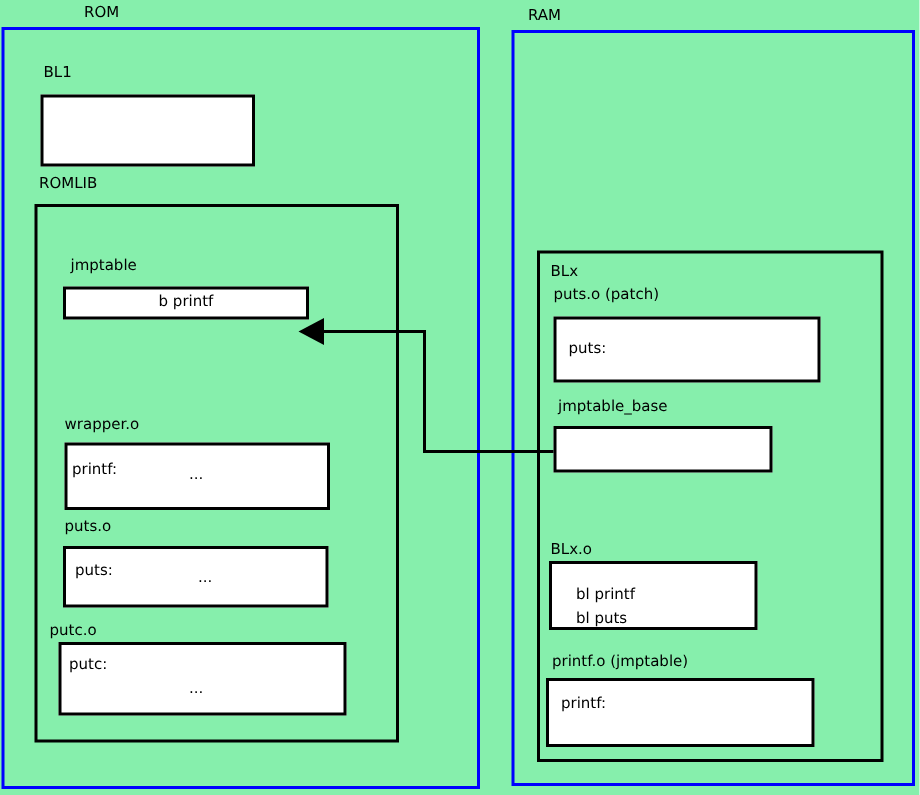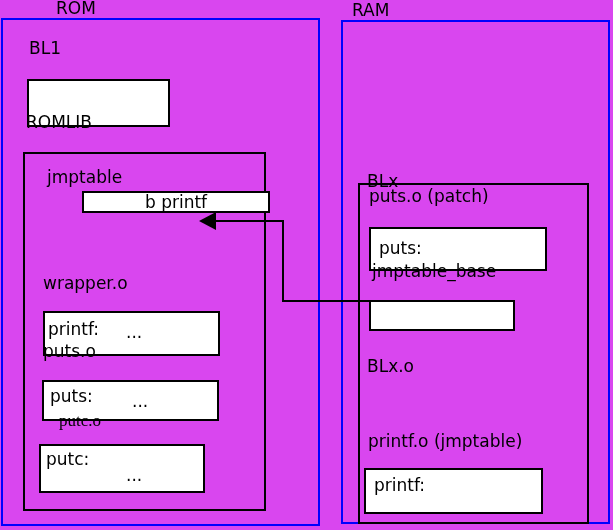--- a/index.html
+++ b/index.html
@@ -1,46 +1,45 @@
 <!DOCTYPE html>
 <html><head>
 <meta charset="utf-8">
 <style>
   html, body { margin: 0; padding: 0; background: #ffffff; }
   .canvas {
     position: relative;
     width: 613px;
     height: 530px;
-    background: #d946ef;
+    background: #86efac;
     font-family: "DejaVu Sans", "Liberation Sans", sans-serif;
-    font-size: 17px;
+    font-size: 10px;
     color: #000000;
     overflow: hidden;
   }
   .lbl {
     position: absolute;
     white-space: nowrap;
     line-height: 13px;
   }
   .frame {
     position: absolute;
     border: 2px solid #0000ff;
     box-sizing: border-box;
     background: transparent;
   }
   .box {
     position: absolute;
     border: 2px solid #000000;
     box-sizing: border-box;
     background: #ffffff;
-    margin-top: 16px;
   }
   .jmptable {
     position: absolute;
-    left: 42px; top: 191px; width: 188px; margin-left: 40px;
+    left: 42px; top: 191px; width: 164px;
   }
   .jrow {
     height: 22px;
     border: 2px solid #000000;
     box-sizing: border-box;
     background: #ffffff;
     text-align: center;
     line-height: 18px;
   }
   .jrow + .jrow { margin-top: -2px; }
@@ -75,41 +74,45 @@
     <span class="boxtext" style="left:3px; top:10px;">printf:</span>
     <span class="boxtext" style="left:81px; top:13px;">...</span>
   </div>
 
   <div class="lbl" style="left:43px; top:345px;">puts.o</div>
   <div class="box" style="left:42px; top:364px; width:177px; height:41px;">
     <span class="boxtext" style="left:6px; top:8px;">puts:</span>
     <span class="boxtext" style="left:88px; top:13px;">...</span>
   </div>
 
-  <div class="lbl" style="left:59px; top:414px;font-family:Liberation Serif, serif;">putc.o</div>
-  <div class="box" style="left:39px; top:428px; width:166px; height:49px;">
+  <div class="lbl" style="left:33px; top:414px;">putc.o</div>
+  <div class="box" style="left:39px; top:428px; width:192px; height:49px;">
     <span class="boxtext" style="left:5px; top:7px;">putc:</span>
     <span class="boxtext" style="left:85px; top:23px;">...</span>
   </div>
 
   <div class="lbl" style="left:352px; top:4px;">RAM</div>
   <div class="frame" style="left:341px; top:20px; width:269px; height:504px;"></div>
 
   <div class="box" style="left:358px; top:167px; width:231px; height:341px; background:transparent;"></div>
   <div class="lbl" style="left:367px; top:175px;">BLx</div>
 
   <div class="lbl" style="left:369px; top:190px;">puts.o (patch)</div>
   <div class="box" style="left:369px; top:211px; width:178px; height:44px;">
     <span class="boxtext" style="left:8px; top:13px;">puts:</span>
   </div>
 
   <div class="lbl" style="left:372px; top:265px;">jmptable_base</div>
   <div class="box" style="left:369px; top:284px; width:146px; height:31px;"></div>
 
   <div class="lbl" style="left:367px; top:360px;">BLx.o</div>
+  <div class="box" style="left:366px; top:374px; width:139px; height:46px;">
+    <span class="boxtext" style="left:16px; top:13px; line-height:16px;">bl printf</span>
+    <span class="boxtext" style="left:16px; top:29px; line-height:16px;">bl puts</span>
+  </div>
 
   <div class="lbl" style="left:368px; top:435px;">printf.o (jmptable)</div>
   <div class="box" style="left:364px; top:452px; width:179px; height:46px;">
     <span class="boxtext" style="left:8px; top:9px;">printf:</span>
   </div>
 
   <svg class="arrow-layer" width="613" height="530" viewBox="0 0 613 530">
     <polyline points="369,301 283,301 283,221 215,221" fill="none" stroke="#000000" stroke-width="2"></polyline>
     <polygon points="199,221 216,212 216,230" fill="#000000"></polygon>
   </svg>

